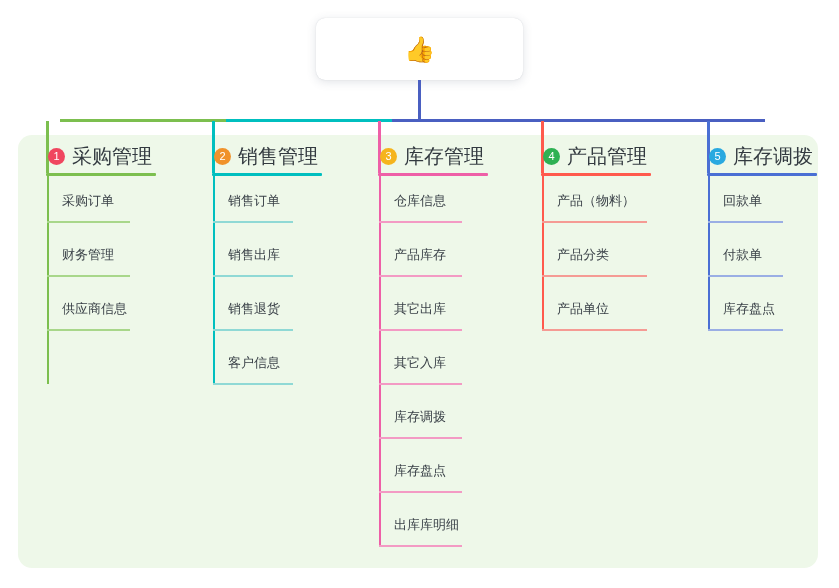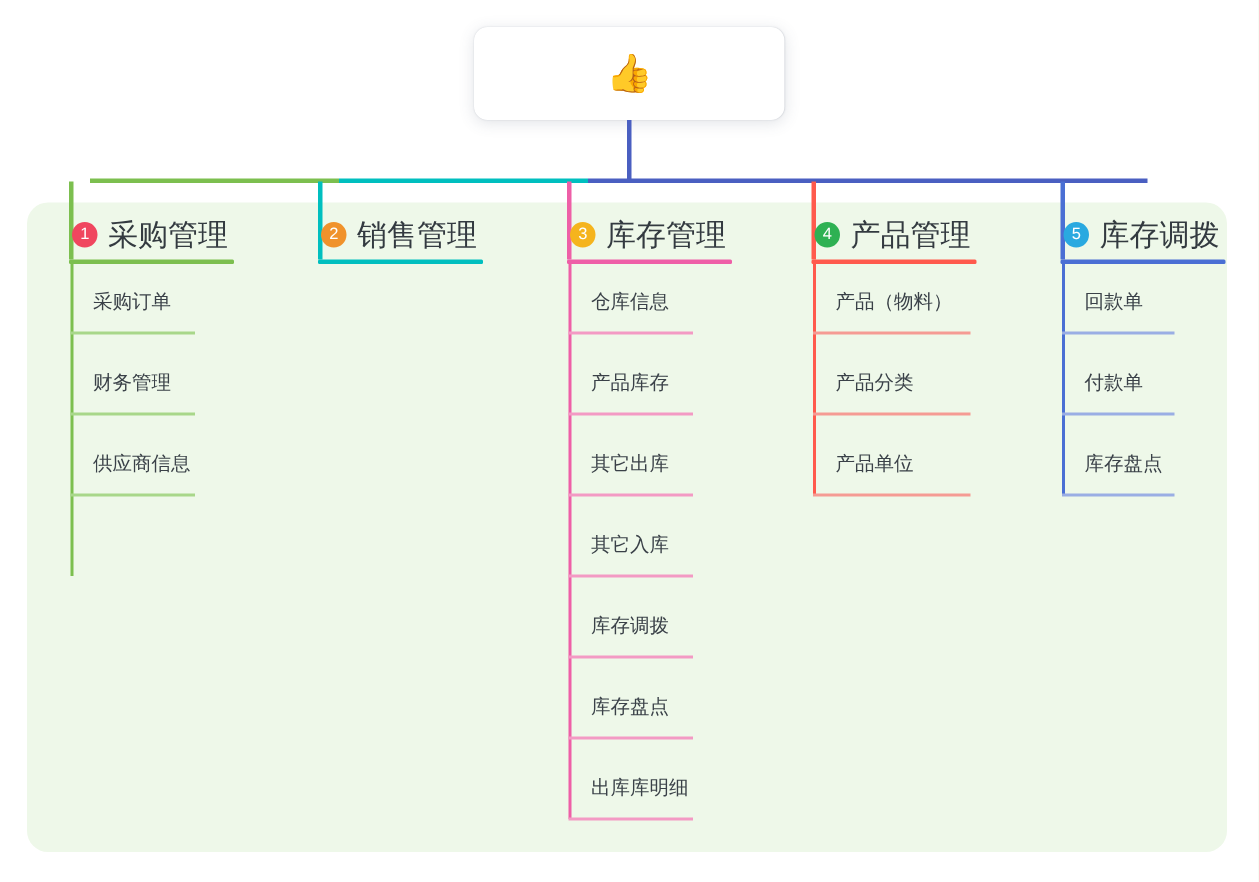--- a/index.html
+++ b/index.html
@@ -104,20 +104,39 @@
             <div class="leaf-rule" style="width: 83px; background: rgb(168, 215, 138);"></div>
           </div>
         </div>
       </div>
       <div class="col" style="left: 202px;">
         <div class="col-head">
           <span class="badge" style="background: rgb(240, 146, 43);">2</span>
           <span class="col-title">销售管理</span>
         </div>
         <div class="head-rule" style="width: 110px; background: rgb(0, 191, 191); margin-left: 10px;"></div>
+        <div class="leaves">
+          <div class="trunk" style="background: rgb(0, 191, 191); height: 208px;"></div>
+          <div class="leaf">
+            <span class="leaf-text">销售订单</span>
+            <div class="leaf-rule" style="width: 80px; background: rgb(143, 217, 213);"></div>
+          </div>
+          <div class="leaf">
+            <span class="leaf-text">销售出库</span>
+            <div class="leaf-rule" style="width: 80px; background: rgb(143, 217, 213);"></div>
+          </div>
+          <div class="leaf">
+            <span class="leaf-text">销售退货</span>
+            <div class="leaf-rule" style="width: 80px; background: rgb(143, 217, 213);"></div>
+          </div>
+          <div class="leaf">
+            <span class="leaf-text">客户信息</span>
+            <div class="leaf-rule" style="width: 80px; background: rgb(143, 217, 213);"></div>
+          </div>
+        </div>
       </div>
       <div class="col" style="left: 368px;">
         <div class="col-head">
           <span class="badge" style="background: rgb(245, 180, 29);">3</span>
           <span class="col-title">库存管理</span>
         </div>
         <div class="head-rule" style="width: 110px; background: rgb(238, 95, 167); margin-left: 10px;"></div>
         <div class="leaves">
           <div class="trunk" style="background: rgb(238, 95, 167); height: 370px;"></div>
           <div class="leaf">

